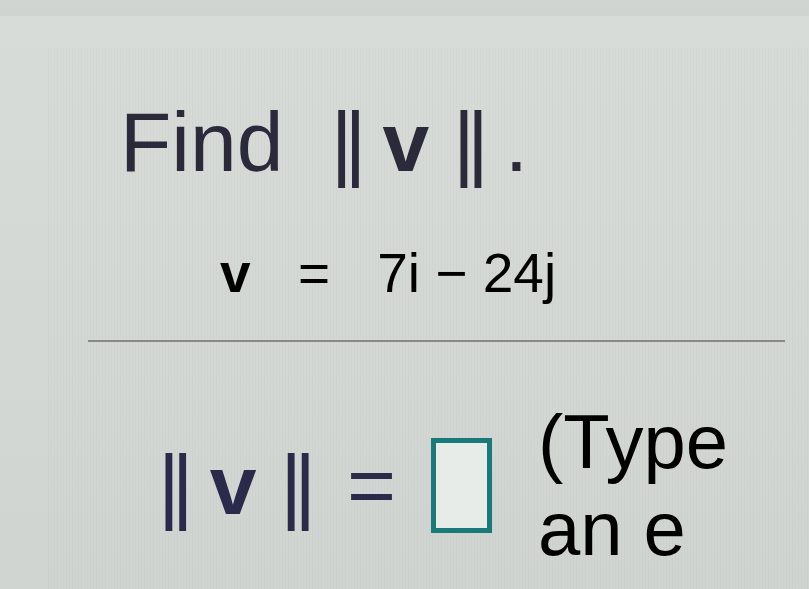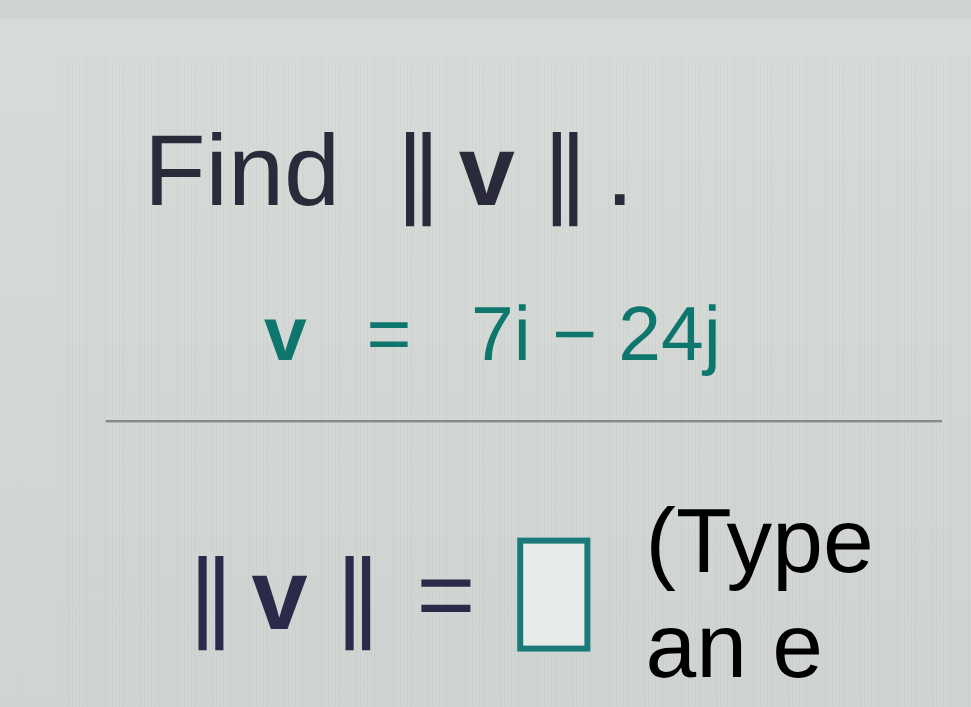--- a/index.html
+++ b/index.html
@@ -43,23 +43,23 @@
     }
     .norm-bars {
       font-weight: 400;
       letter-spacing: -8px;
       margin: 0 8px;
     }
     .bold-v {
       font-weight: bold;
     }
     .line2 {
-      font-size: 64px;
+      font-size: 55px;
       font-weight: 400;
-      color: #0f766e;
+      color: #000000;
       padding-left: 100px;
       margin-bottom: 35px;
     }
     .divider {
       border: none;
       border-top: 2px solid #888;
       margin: 0 0 40px 0;
       width: 100%;
     }
     .line3 {

